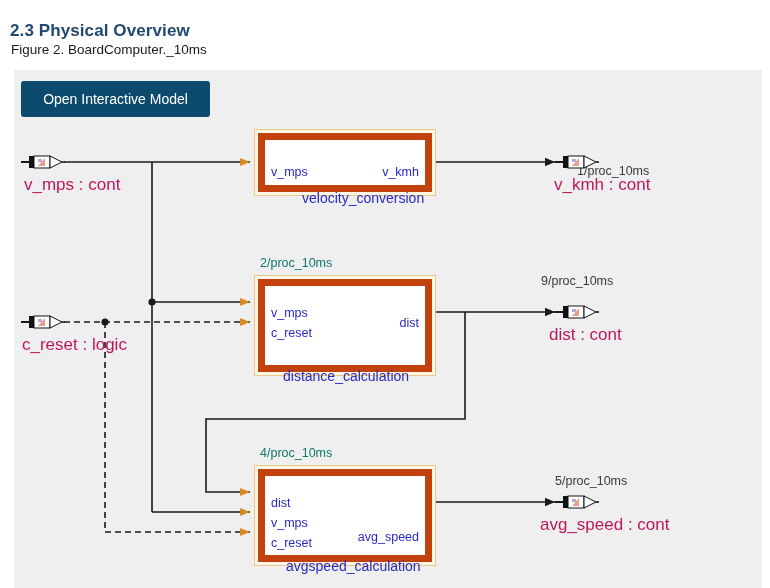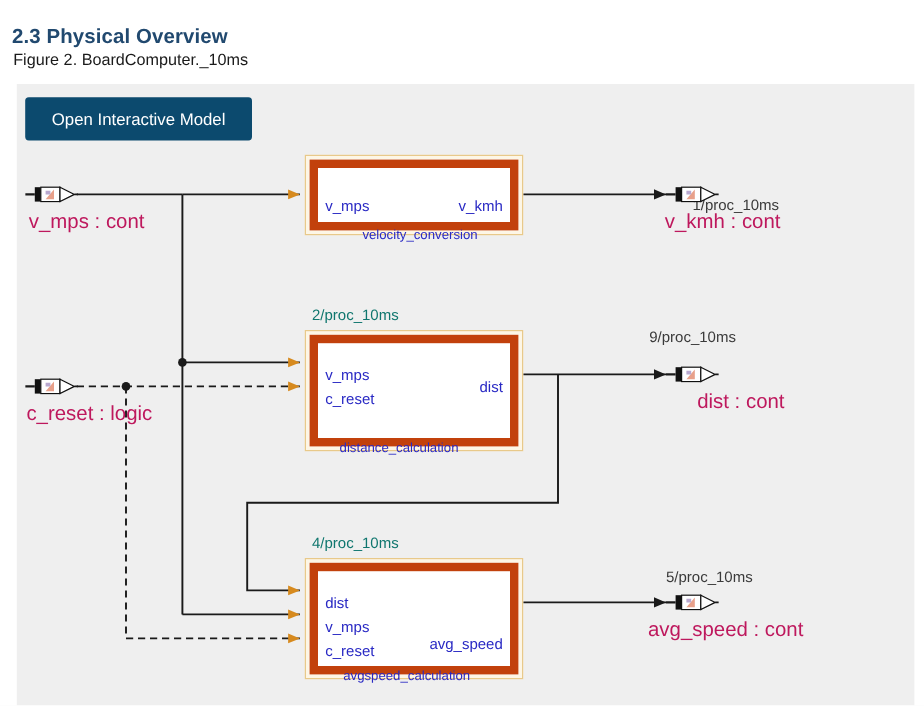--- a/index.html
+++ b/index.html
@@ -84,21 +84,21 @@
   .port-label {
     position: absolute;
     font-size: 12.5px;
     color: #2929c4;
     white-space: nowrap;
   }
   .port-in { left: 6px; }
   .port-out { right: 6px; }
   .block-caption {
     position: absolute;
-    font-size: 11px;
+    font-size: 14px;
     color: #2929c4;
     white-space: nowrap;
   }
   .block-index {
     position: absolute;
     font-size: 12.5px;
     color: #0f766e;
     white-space: nowrap;
   }
 
@@ -248,21 +248,21 @@
       <svg viewBox="0 0 44 14" width="44" height="14">
         <line x1="0" y1="7" x2="8" y2="7" stroke="#1a1a1a" stroke-width="2"></line>
         <rect x="8" y="1" width="5" height="12" fill="#111111"></rect>
         <rect x="13" y="1" width="16" height="12" fill="#ffffff" stroke="#111111" stroke-width="1"></rect>
         <path d="M17 11 L24 3 L24 11 z" fill="#e8a08a"></path>
         <path d="M17 4 L21 4 L21 7 L17 7 z" fill="#b9a8cf"></path>
         <path d="M29 1 L41 7 L29 13 z" fill="#ffffff" stroke="#111111" stroke-width="1"></path>
         <line x1="41" y1="7" x2="44" y2="7" stroke="#1a1a1a" stroke-width="1.6"></line>
       </svg>
     </div>
-    <div class="sig-label" style="left:535px; top:255px;margin-left:32px;">dist : cont</div>
+    <div class="sig-label" style="left:535px; top:255px;">dist : cont</div>
 
     <div class="sig-index" style="left:541px; top:404px;">5/proc_10ms</div>
     <div class="sig" style="left:541px; top:425px;">
       <svg viewBox="0 0 44 14" width="44" height="14">
         <line x1="0" y1="7" x2="8" y2="7" stroke="#1a1a1a" stroke-width="2"></line>
         <rect x="8" y="1" width="5" height="12" fill="#111111"></rect>
         <rect x="13" y="1" width="16" height="12" fill="#ffffff" stroke="#111111" stroke-width="1"></rect>
         <path d="M17 11 L24 3 L24 11 z" fill="#e8a08a"></path>
         <path d="M17 4 L21 4 L21 7 L17 7 z" fill="#b9a8cf"></path>
         <path d="M29 1 L41 7 L29 13 z" fill="#ffffff" stroke="#111111" stroke-width="1"></path>

